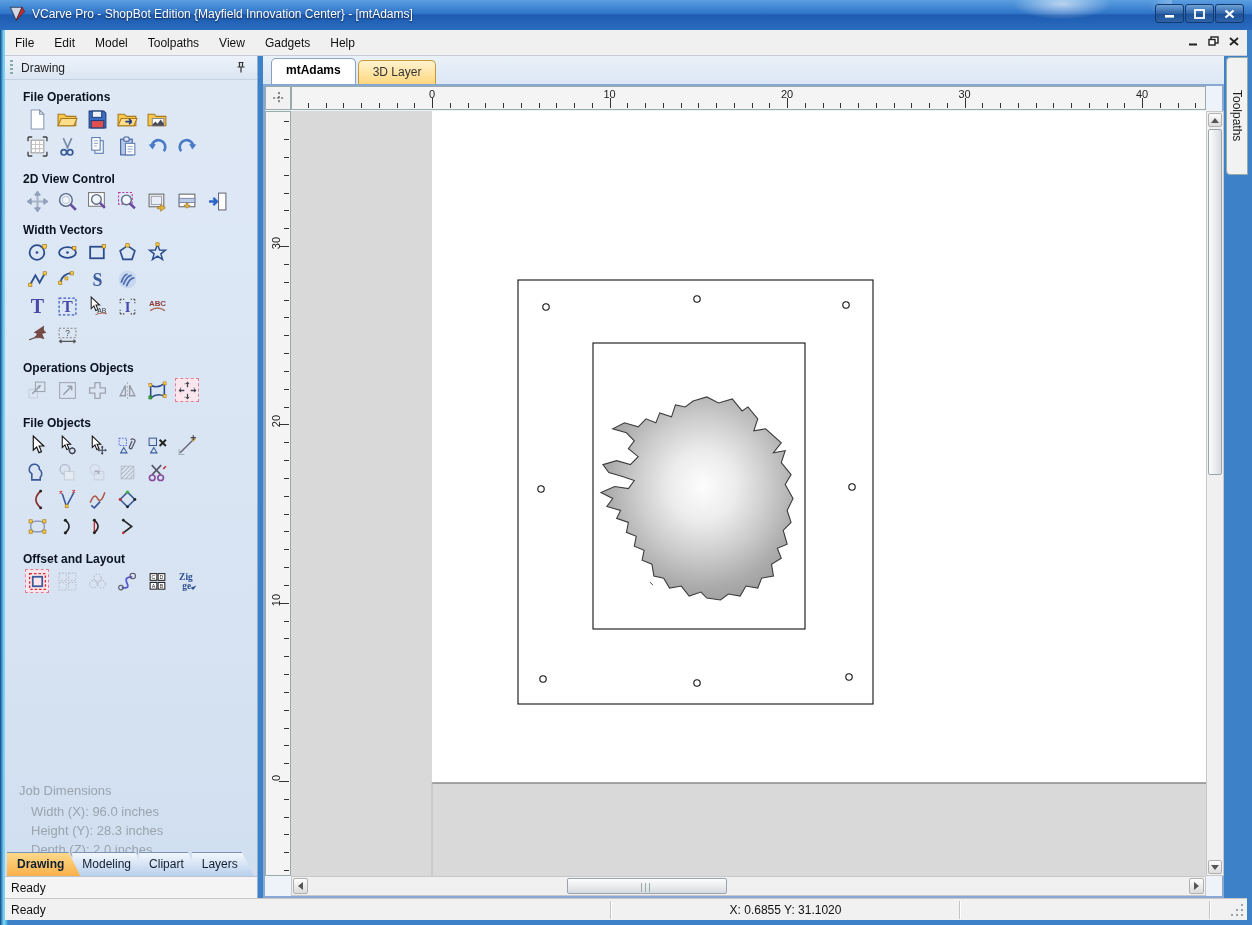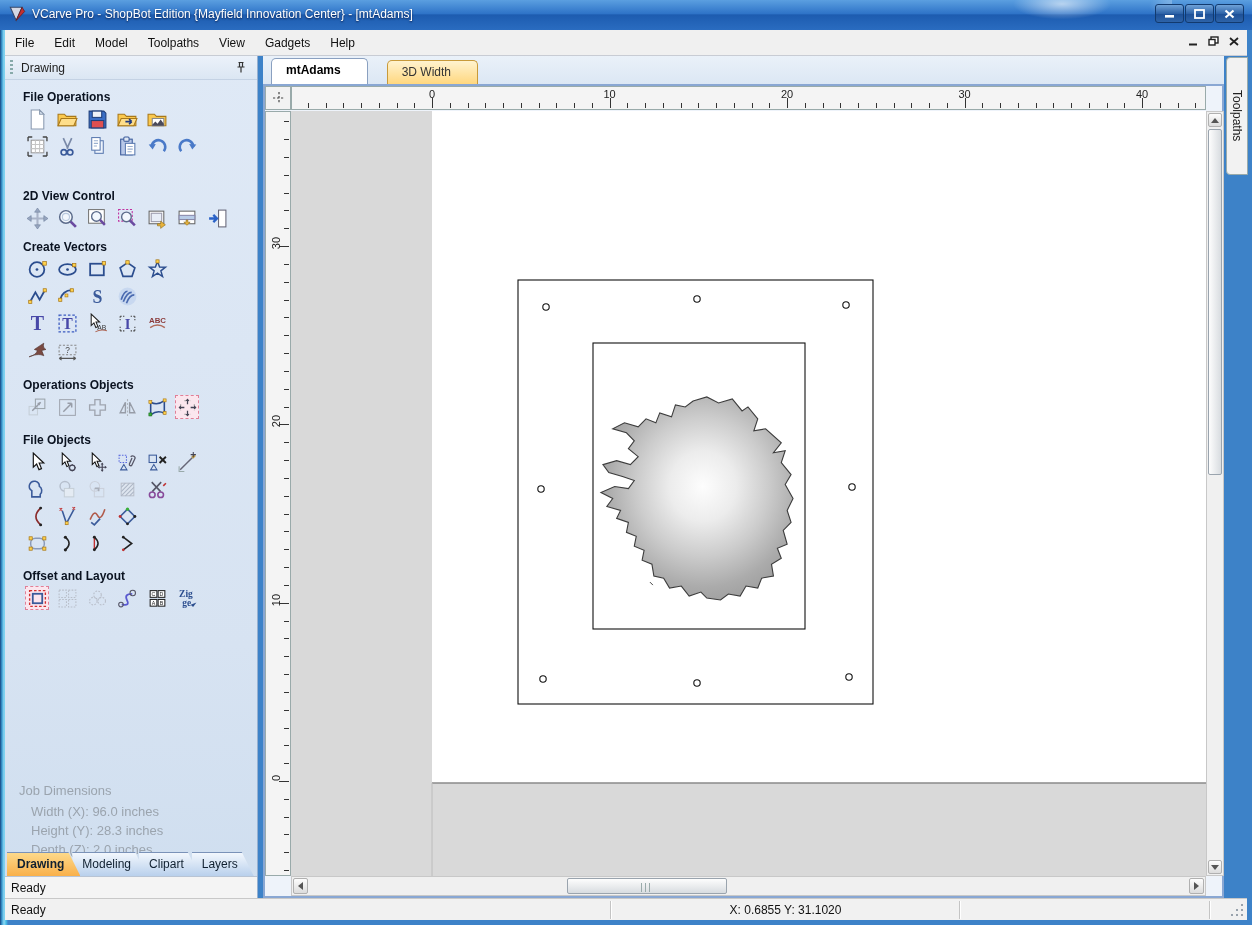--- a/index.html
+++ b/index.html
@@ -54,22 +54,22 @@
   .ptab{position:relative;height:24px;font-size:12px;color:#102030;padding:4px 16px 0 10px;margin-right:-8px;
     clip-path:polygon(0 0,calc(100% - 12px) 0,100% 100%,0 100%);
     background:linear-gradient(180deg,#f2f7fd,#b9d0ec);border-top:1px solid #7a92b8;}
   .ptab.active{background:linear-gradient(180deg,#fdd98a,#f9b04a);font-weight:bold;z-index:5;}
   #panel-status{position:absolute;left:0;bottom:0;width:100%;height:22px;background:#f4f4f4;
     border-top:1px solid #b8c4d4;font-size:12px;color:#111;display:flex;align-items:center;padding-left:6px;}
   
   #canvas-frame{position:absolute;left:263px;top:56px;width:961px;height:842px;background:#eef3fa;}
   #doc-tabs{position:absolute;left:0;top:0;width:100%;height:28px;
     background:linear-gradient(180deg,#eaf1f9,#dce7f4);display:flex;align-items:flex-end;padding-left:8px;}
-  .dtab{height:24px;font-size:12px;padding:4px 26px 0 14px;border:1px solid #8aa0c0;border-bottom:none;
-    border-radius:5px 5px 0 0;margin-right:19px;position:relative;}
+  .dtab{height:24px;font-size:12px;padding:4px 14px 0 14px;border:1px solid #8aa0c0;border-bottom:none;
+    border-radius:5px 5px 0 0;margin-right:2px;position:relative;}
   .dtab.active{background:#fff;font-weight:bold;color:#000;z-index:3;height:26px;}
   .dtab.inactive{background:linear-gradient(180deg,#fff3cf,#ffd77f);color:#333;border-color:#c89a3a;}
   #frame-line{position:absolute;left:0;top:28px;width:100%;height:814px;border:2px solid #89a7d3;background:transparent;}
   #corner-box{position:absolute;left:2px;top:30px;width:26px;height:24px;background:#f2f2f2;border:1px solid #9aa;}
   #corner-box svg{margin:4px 0 0 6px;}
   #hruler{position:absolute;left:28px;top:30px;width:915px;height:24px;background:#f4f4f4;
     border:1px solid #9aa;overflow:hidden;}
   #vruler{position:absolute;left:2px;top:55px;width:26px;height:765px;background:#f4f4f4;
     border:1px solid #9aa;overflow:hidden;}
   .htick{position:absolute;bottom:1px;width:1px;background:#333;}
@@ -249,21 +249,21 @@
         <span class="tool">
           <svg viewBox="0 0 20 20">
             <g transform="translate(20 0) scale(-1 1)">
               <path d="M16 14.5a6.5 6.5 0 1 0-11.6-4.2" fill="none" stroke="#4a7ac8" stroke-width="2.4"></path>
               <path d="M1.6 8l3.8 4.8 3-5.2z" fill="#4a7ac8"></path>
             </g>
           </svg>
         </span>
       </div>
 
-    <div class="sec-title" style="margin-top:31px">2D View Control</div>
+    <div class="sec-title" style="margin-top:14px">2D View Control</div>
     <div class="tool-row">
         <span class="tool">
           <svg viewBox="0 0 20 20">
             <path d="M10 3.5v13M3.5 10h13" stroke="#aab4c8" stroke-width="2"></path>
             <path d="M10 0L7.2 4h5.6zM10 20l-2.8-4h5.6zM0 10l4-2.8v5.6zM20 10l-4-2.8v5.6z" fill="#98a6c0" stroke="#6a7a98" stroke-width=".5"></path>
           </svg>
         </span>
         <span class="tool">
           <svg viewBox="0 0 20 20">
             <circle cx="8.5" cy="8.5" r="6" fill="#f2f7fd" stroke="#5a6a8a" stroke-width="1.4"></circle>
@@ -301,21 +301,21 @@
         </span>
         <span class="tool">
           <svg viewBox="0 0 20 20">
             <rect x="11" y="2" width="7" height="16" fill="#fff" stroke="#667"></rect>
             <path d="M2 10h7M6 6.5L9.5 10 6 13.5" fill="none" stroke="#2a62c8" stroke-width="2.2"></path>
           </svg>
         </span>
       </div>
 
 
-    <div class="sec-title">Create Vectors</div>
+    <div class="sec-title">Width Vectors</div>
     <div class="tool-row">
         <span class="tool">
           <svg viewBox="0 0 20 20">
             <circle cx="9.5" cy="10" r="7" fill="none" stroke="#2b4d8e" stroke-width="1.7"></circle>
             <circle cx="9.5" cy="10" r="1.3" fill="#2b4d8e"></circle>
             <rect x="15" y="2.5" width="3.4" height="3.4" fill="#ffd24a" stroke="#a8781a" stroke-width=".7"></rect>
           </svg>
         </span>
         <span class="tool">
           <svg viewBox="0 0 20 20">
@@ -670,21 +670,21 @@
       <div class="ptab">Modeling</div>
       <div class="ptab">Clipart</div>
       <div class="ptab">Layers</div>
     </div>
     <div id="panel-status">Ready</div>
   </div>
 
   <div id="canvas-frame">
     <div id="doc-tabs">
       <div class="dtab active">mtAdams</div>
-      <div class="dtab inactive">3D Width</div>
+      <div class="dtab inactive">3D Layer</div>
     </div>
     <div id="frame-line"></div>
     <div id="corner-box">
       <svg width="14" height="14" viewBox="0 0 14 14">
           <path d="M7 1v12M1 7h12" stroke="#444" stroke-width="1.2" stroke-dasharray="2.2 1.8"></path>
         </svg>
     </div>
     <div id="hruler">
         <span class="htick" style="left: 15.75px; height: 5px;"></span>
         <span class="htick" style="left: 33.5px; height: 5px;"></span>

